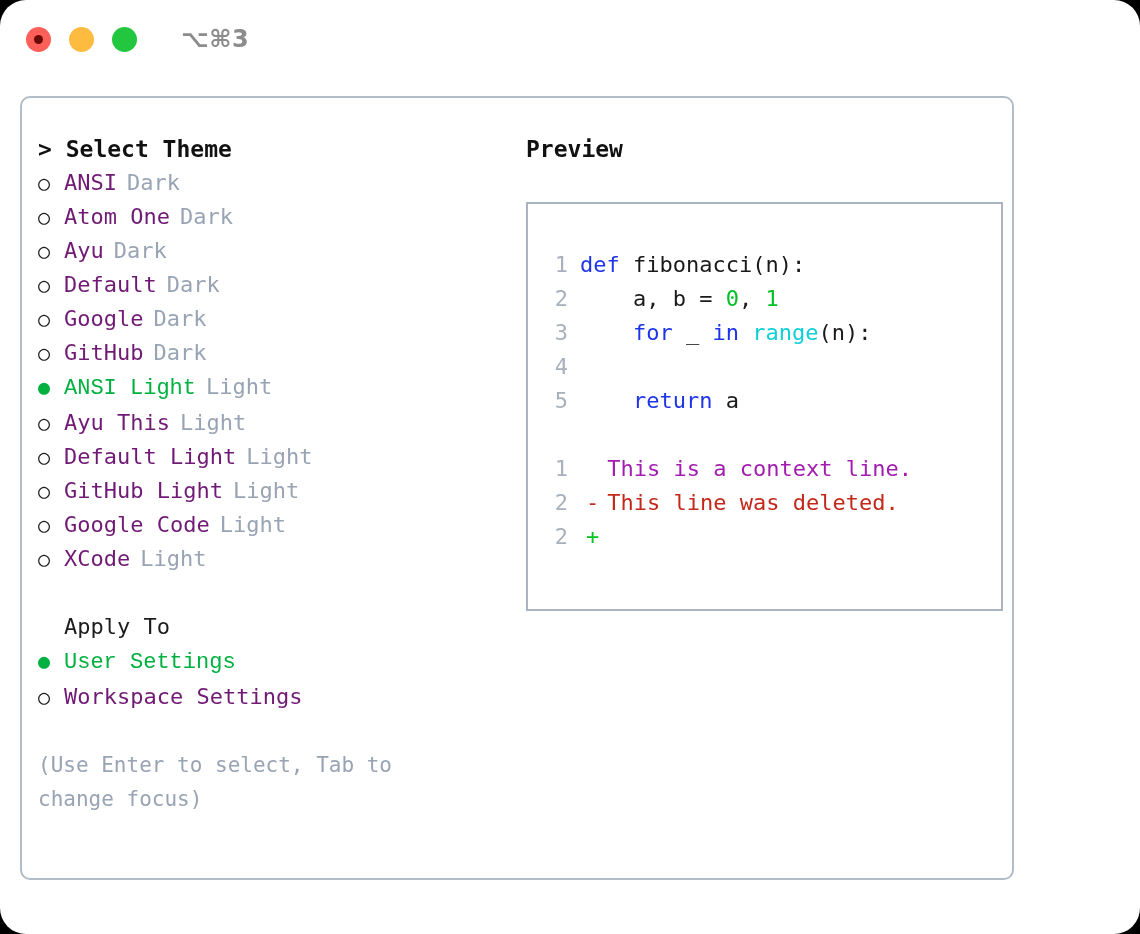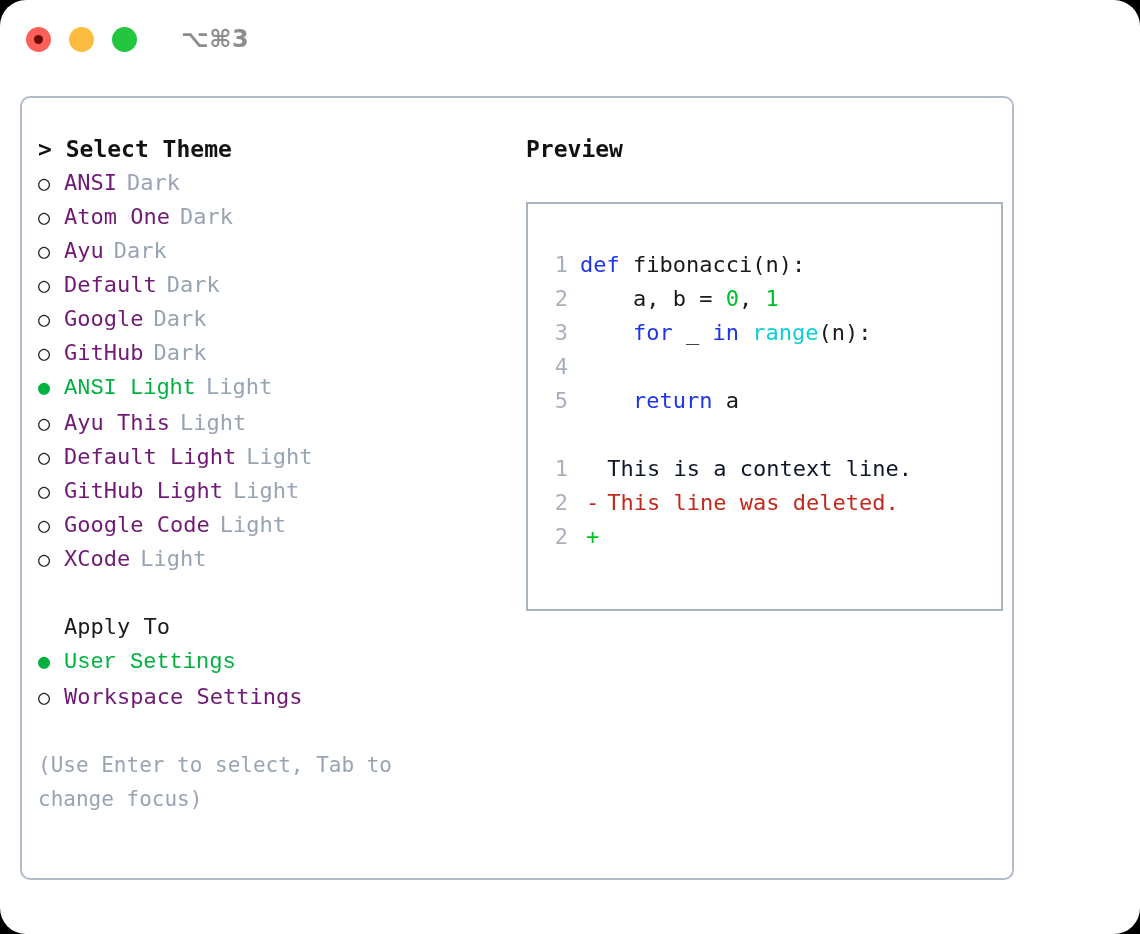--- a/index.html
+++ b/index.html
@@ -170,21 +170,21 @@
     color: #a8b0bb;
     padding-right: 12px;
   }
   .code-text { color: #1a1a1a; }
 
   .tok-kw   { color: #1f35e8; }
   .tok-fn   { color: #0ccfd8; }
   .tok-num  { color: #00bf29; }
   .tok-plain{ color: #1a1a1a; }
 
-  .diff-ctx { color: #0f172a; }
+  .diff-ctx { color: #a21caf; }
   .diff-del { color: #c3281a; }
   .diff-add { color: #00c41e; }
 
   .blank-line { height: 34px; }
 </style>
 </head>
 <body>
 
 <div id="screen">
 

